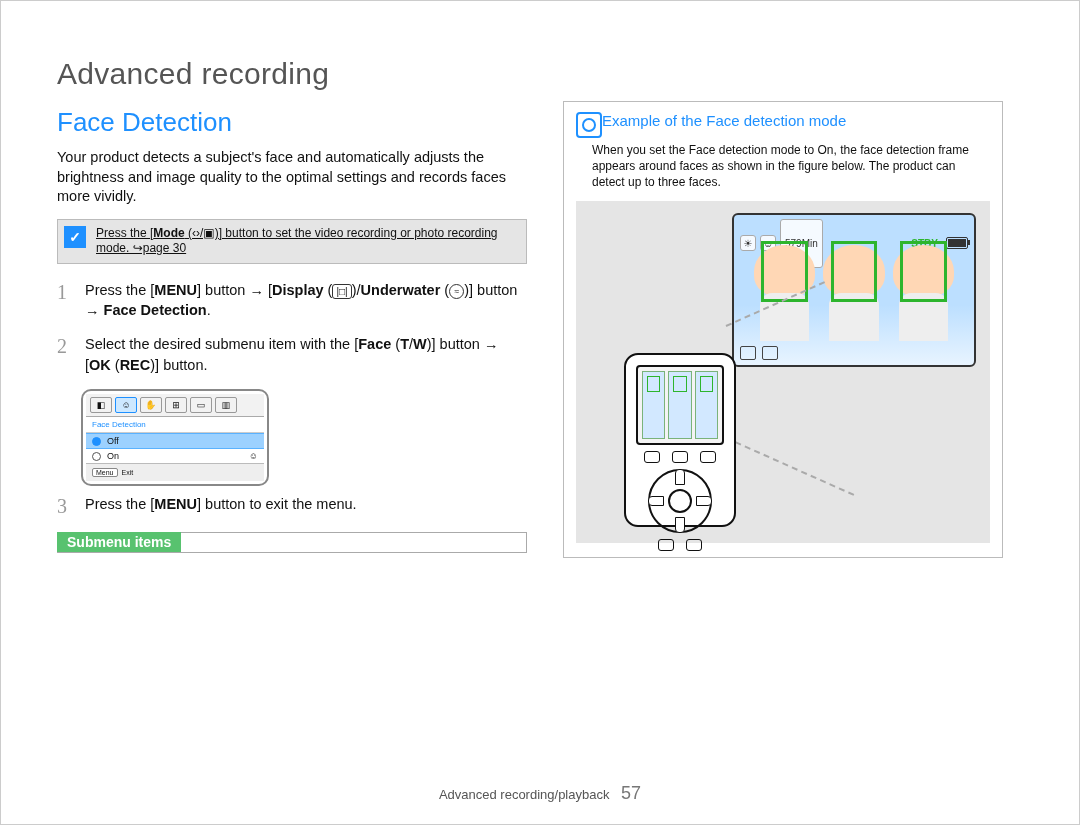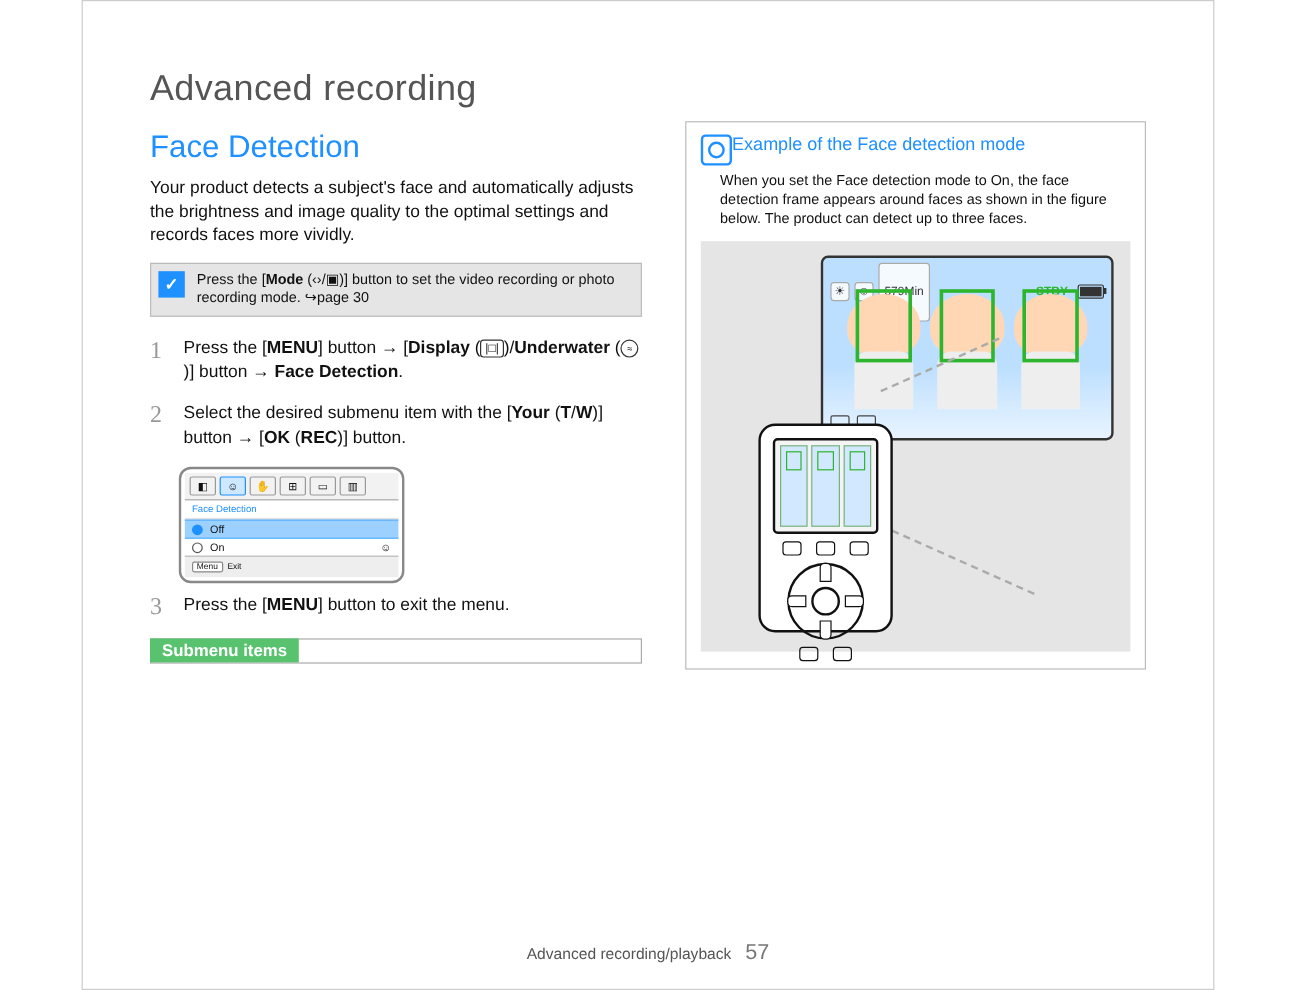--- a/index.html
+++ b/index.html
@@ -2,21 +2,21 @@
 <html><head>
 <meta charset="utf-8">
 <style>
   body {
     margin: 0;
     font-family: Arial, Helvetica, sans-serif;
     background: #fff;
     color: #111;
   }
   .page {
-    width: 944px;
+    width: 1080px;
     height: 825px;
     box-sizing: border-box;
     padding: 56px 56px 24px 56px;
     position: relative;
     border: 1px solid #ccc;
     margin: 0 auto;
   }
   .page-title {
     font-size: 30px;
     font-weight: 400;
@@ -55,21 +55,21 @@
     background: #1e90ff;
     display: flex; align-items: center; justify-content: center;
     flex: 0 0 22px;
   }
   .note-icon::before {
     content: "✓";
     color: #fff;
     font-weight: bold;
     font-size: 14px;
   }
-  .note-text { font-size: 12px; line-height: 1.3; }
+  .note-text { font-size: 12px; line-height: 1.3; text-decoration: underline; }
   ol.steps {
     list-style: none;
     padding: 0;
     margin: 0 0 12px 0;
     counter-reset: step;
   }
   ol.steps > li {
     position: relative;
     padding-left: 28px;
     font-size: 14.5px;
@@ -282,21 +282,21 @@
 
       <div class="note-box">
         <span class="note-icon"></span>
         <span class="note-text">
           <span>Press the [</span><b>Mode</b><span> (‹›/▣)] button to set the video recording or photo recording mode. ↪page 30</span>
         </span>
       </div>
 
       <ol class="steps" id="steps">
           <li><span>Press the [</span><b>MENU</b><span>] button → [</span><b>Display</b><span> (</span><span class="inline-icon">|□|</span><span>)/</span><b>Underwater</b><span> (</span><span class="underwater-icon">≈</span><span>)] button → </span><b>Face Detection</b><span>.</span></li>
-          <li><span>Select the desired submenu item with the [</span><b>Your</b><span> (</span><b>T</b><span>/</span><b>W</b><span>)] button → [</span><b>OK</b><span> (</span><b>REC</b><span>)] button.</span></li>
+          <li><span>Select the desired submenu item with the [</span><b>Face</b><span> (</span><b>T</b><span>/</span><b>W</b><span>)] button → [</span><b>OK</b><span> (</span><b>REC</b><span>)] button.</span></li>
           <div class="menu-shot">
             <div class="tabs">
               <span class="tab">◧</span>
               <span class="tab active">☺</span>
               <span class="tab">✋</span>
               <span class="tab">⊞</span>
               <span class="tab">▭</span>
               <span class="tab">▥</span>
             </div>
             <div class="hdr">Face Detection</div>

